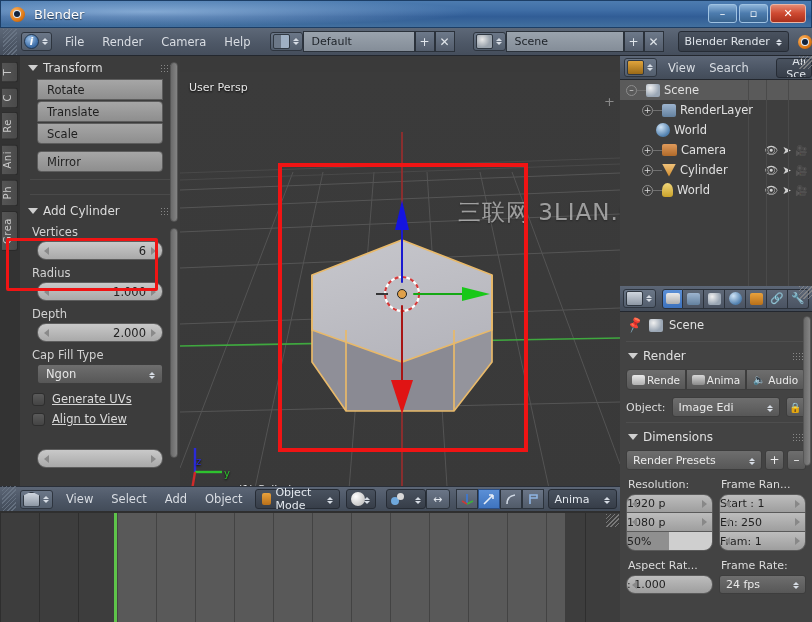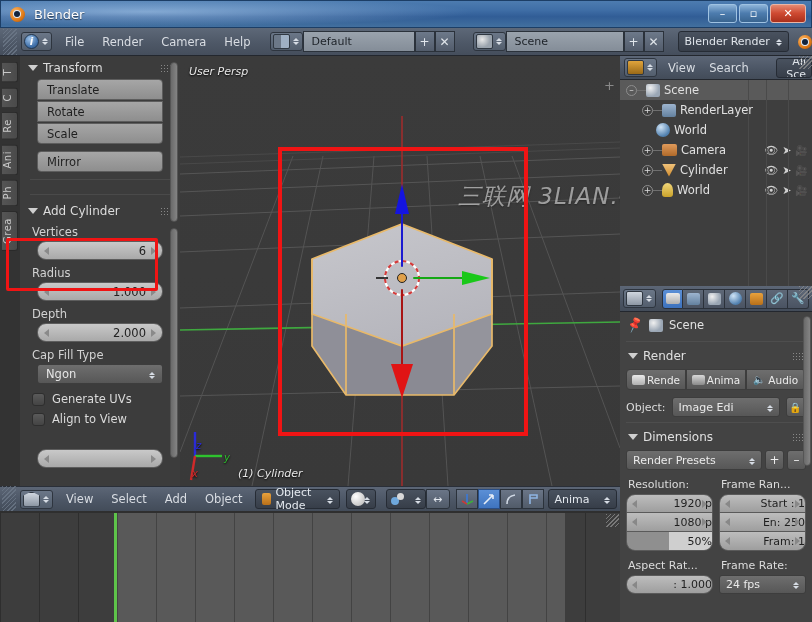--- a/index.html
+++ b/index.html
@@ -143,36 +143,36 @@
     border-top:4px solid transparent;border-bottom:4px solid transparent;}
   .numfield .lt{ left:6px; border-right:5px solid #8a8a8a;}
   .numfield .gt{ right:6px; border-left:5px solid #8a8a8a;}
   .enumfield{
     position:relative;width:126px;height:20px;margin:0 auto 5px auto;
     background:linear-gradient(180deg,#6e6e6e,#575757);
     border:1px solid #3d3d3d;border-radius:3px;
     display:flex;align-items:center;padding-left:8px;color:#e6e6e6;font-size:11.5px;
   }
   .enumfield .spin2{ position:absolute;right:6px;top:3px;}
-  .chkrow{ display:flex;align-items:flex-end;gap:7px;padding:3px 0 3px 12px;}
+  .chkrow{ display:flex;align-items:flex-end;gap:7px;padding:3px 0 3px 12px;text-decoration:underline;}
   .chk{ width:13px;height:13px;border-radius:3px;border:1px solid #2e2e2e;
     background:linear-gradient(180deg,#5a5a5a,#444);}
   .chkrow span{ color:#dadada;font-size:11.5px;}
   .redbox{
     position:absolute; border:3px solid #f01414; border-radius:2px; pointer-events:none;
   }
   .scrollv{
     position:absolute; right:2px; width:8px; border-radius:4px;
     background:linear-gradient(90deg,#6a6a6a,#848484);
     border:1px solid #555;
   }
 
   
-  #viewport{ left:180px; top:56px; width:440px; height:484px; overflow:hidden;
-    background:linear-gradient(180deg,#3a3a3a 0%, #3a3a3a 38%, #383838 38%, #3b3b3b 100%);font-style:italic; }
+  #viewport{ left:180px; top:72px; width:440px; height:484px; overflow:hidden;
+    background:linear-gradient(180deg,#3a3a3a 0%, #3a3a3a 38%, #383838 38%, #3b3b3b 100%); }
   #viewport svg{ display:block; }
   .vp-label{ position:absolute; color:#e8e8e8; font-size:11px; text-shadow:0 1px 2px #000;}
   .watermark{
     position:absolute; left:278px; top:125px; width:340px;
     color:rgba(226,226,226,.62); font-size:23px; letter-spacing:1px;
     text-shadow:0 1px 2px rgba(0,0,0,.35); white-space:nowrap;
   }
   .vp-plus{
     position:absolute; right:4px; top:24px; width:13px;height:13px;
     color:#8a8a8a; font-size:13px; line-height:12px; text-align:center;
@@ -246,21 +246,21 @@
     border:1px solid #3d3d3d;border-radius:3px;color:#eaeaea;font-size:11px;
     position:relative;
   }
   .twocol{ display:flex;gap:6px;padding:2px 6px;}
   .twocol > div{ flex:1; }
   .collbl{ color:#dcdcdc;font-size:11px;padding:2px 0 3px 2px;}
   .nf{
     position:relative;height:19px;
     background:linear-gradient(180deg,#bdbdbd,#9e9e9e);
     border:1px solid #5a5a5a;
-    display:flex;align-items:center;justify-content:flex-end;
+    display:flex;align-items:center;justify-content:flex-start;
     color:#1f1f1f;font-size:11px;
   }
   .nf.top{ border-radius:9px 9px 0 0;}
   .nf.mid{ border-top:none;}
   .nf.bot{ border-radius:0 0 9px 9px;border-top:none;}
   .nf.solo{ border-radius:9px;}
   .nf .lt,.nf .gt{ position:absolute;top:5px;width:0;height:0;
     border-top:4px solid transparent;border-bottom:4px solid transparent;}
   .nf .lt{ left:5px;border-right:5px solid #888;}
   .nf .gt{ right:5px;border-left:5px solid #888;}
@@ -352,22 +352,22 @@
       <div class="vtab">Grea</div>
     </div>
 
     <div class="ts-body">
 
       <div class="panel-head">
         <div class="tri"></div>
         <span>Transform</span>
         <div class="grip"></div>
       </div>
+      <div class="tbtn">Rotate</div>
       <div class="tbtn first">Translate</div>
-      <div class="tbtn">Rotate</div>
       <div class="tbtn last">Scale</div>
       <div class="tbtn single">Mirror</div>
 
       <div class="sep"></div>
 
 
       <div style="height:10px"></div>
       <div class="sep" style="margin-top:0;"></div>
 
       <div class="panel-head">

